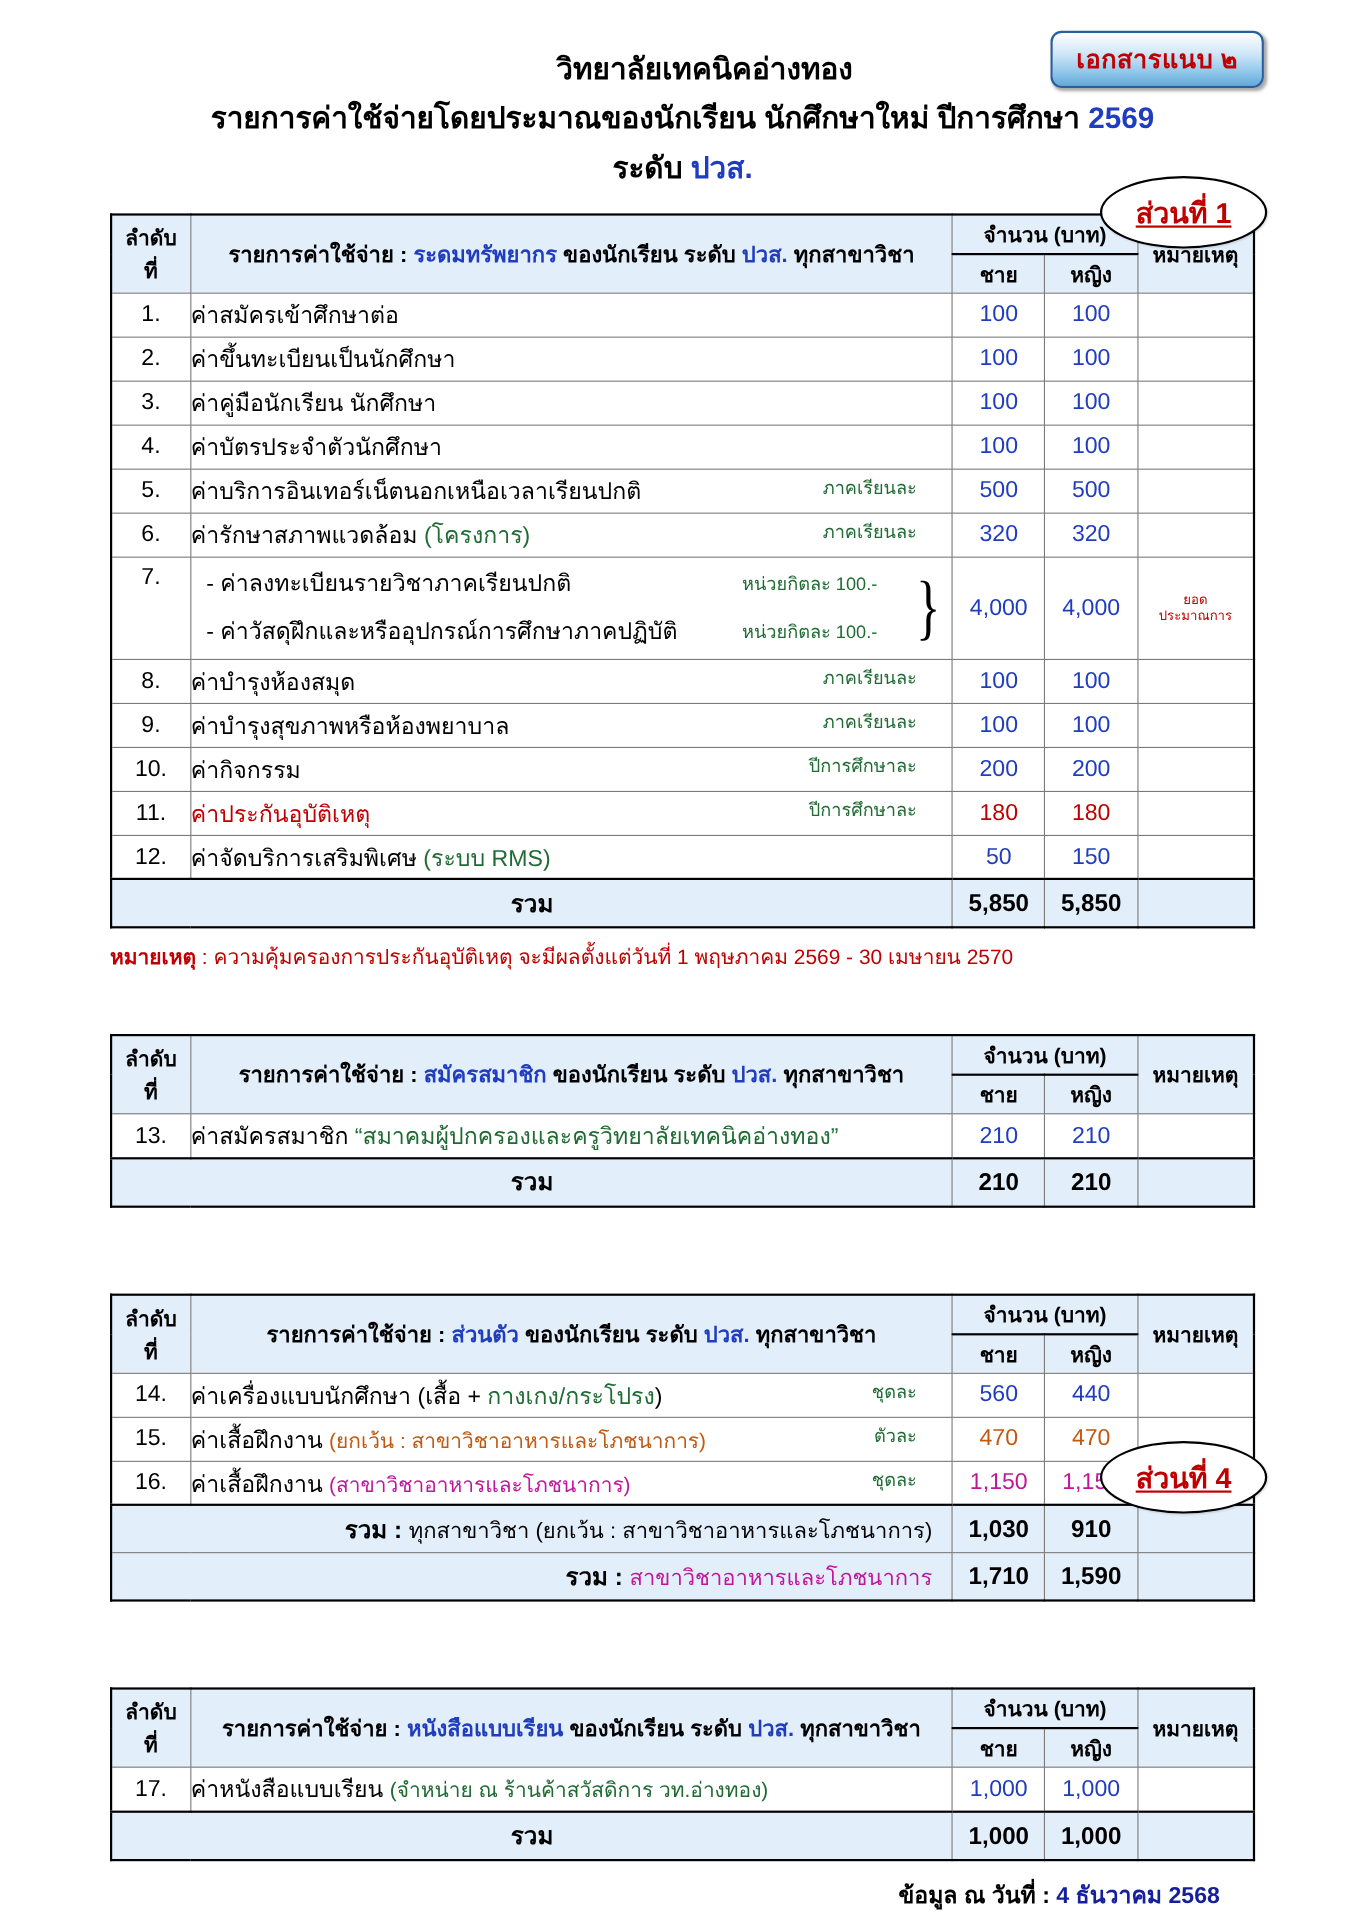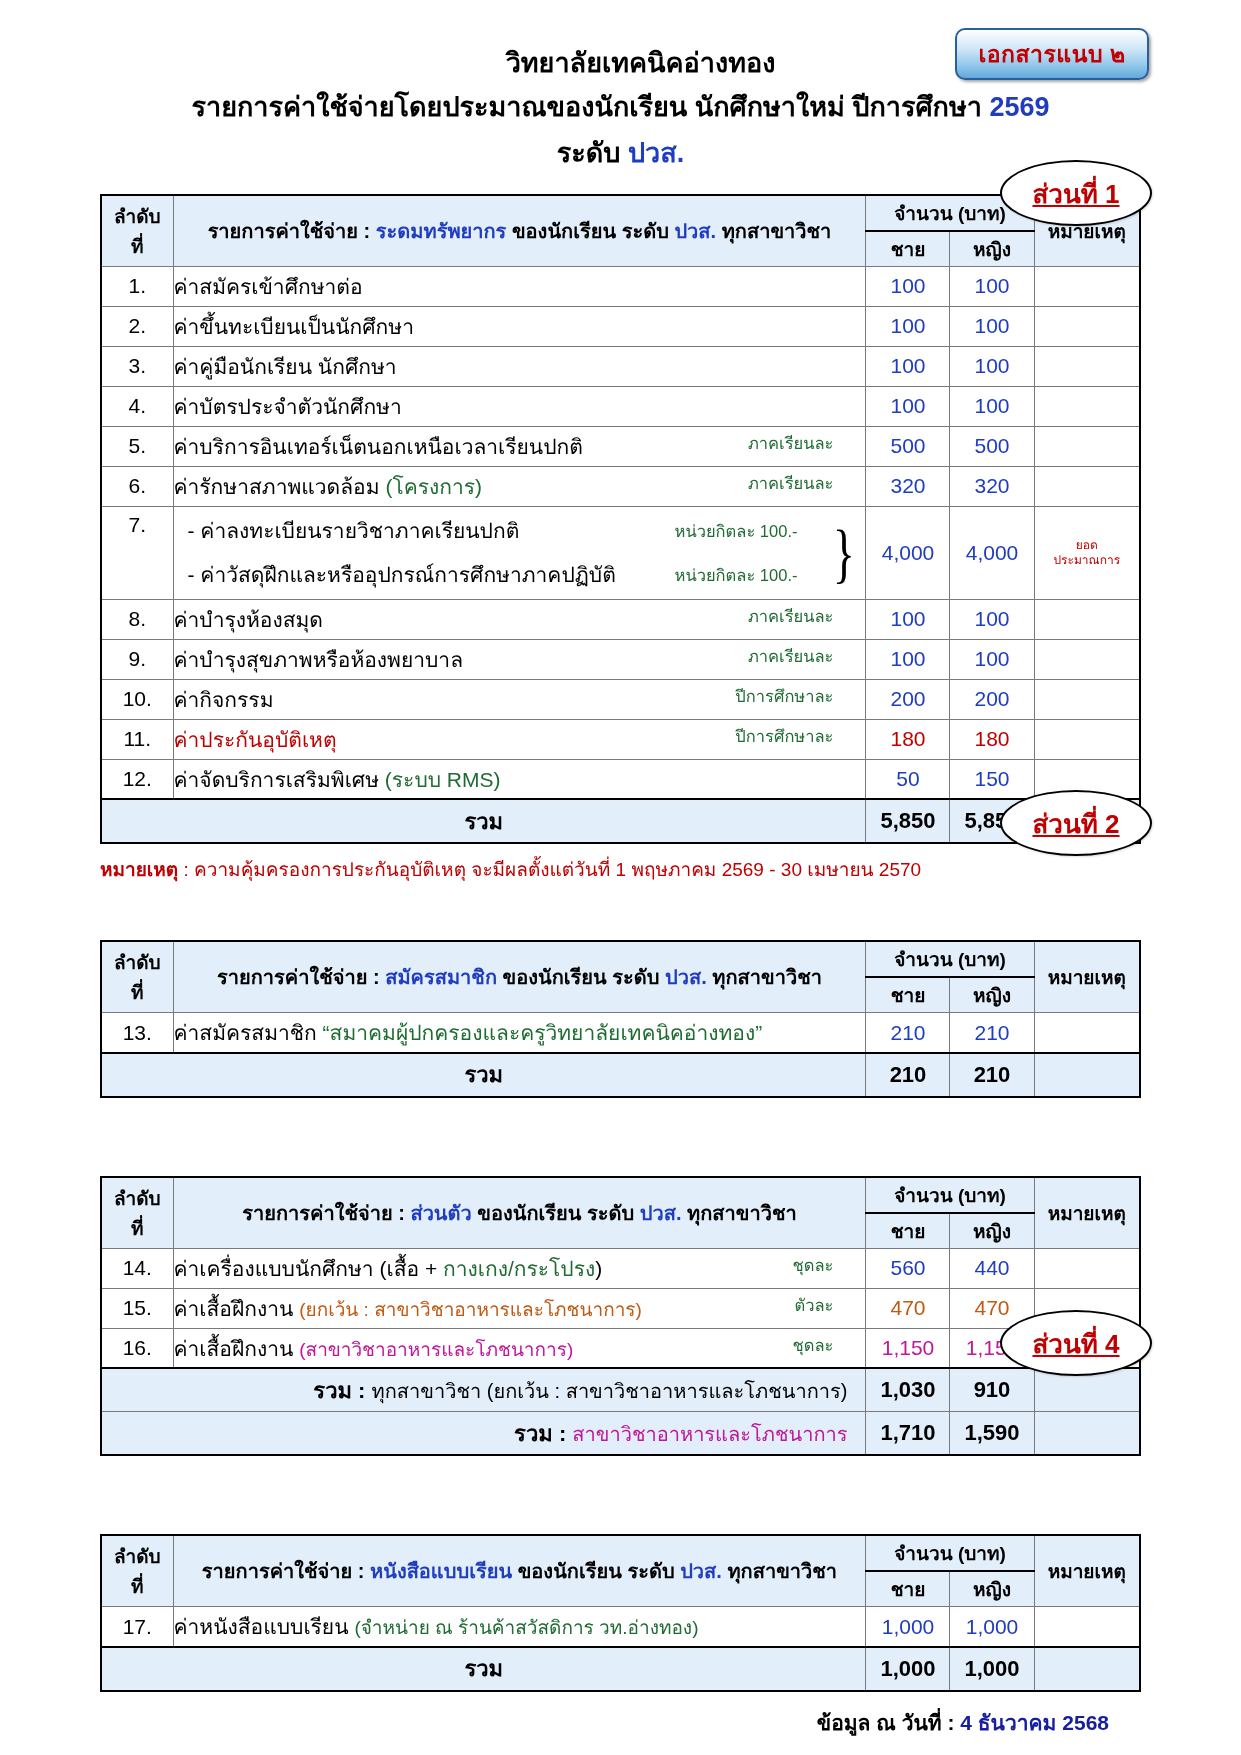--- a/index.html
+++ b/index.html
@@ -153,21 +153,20 @@
   .note-red-small{color:#c00000;font-size:12px;line-height:1.25;}
 </style>
 </head>
 <body>
 
 <div class="page">
 
   <div class="doc-badge">เอกสารแนบ ๒</div>
 
   <div class="sec-badge sec1">ส่วนที่ 1</div>
-  <div class="sec-badge sec2">ส่วนที่ 2</div>
   <div class="sec-badge sec4">ส่วนที่ 4</div>
 
   <div class="title-block">
     <div class="t1">วิทยาลัยเทคนิคอ่างทอง</div>
     <div class="t2">
       <span>รายการค่าใช้จ่ายโดยประมาณของนักเรียน นักศึกษาใหม่ ปีการศึกษา </span><span class="blue">2569</span>
     </div>
     <div class="t3">
       <span>ระดับ </span><span class="blue">ปวส.</span>
     </div>

